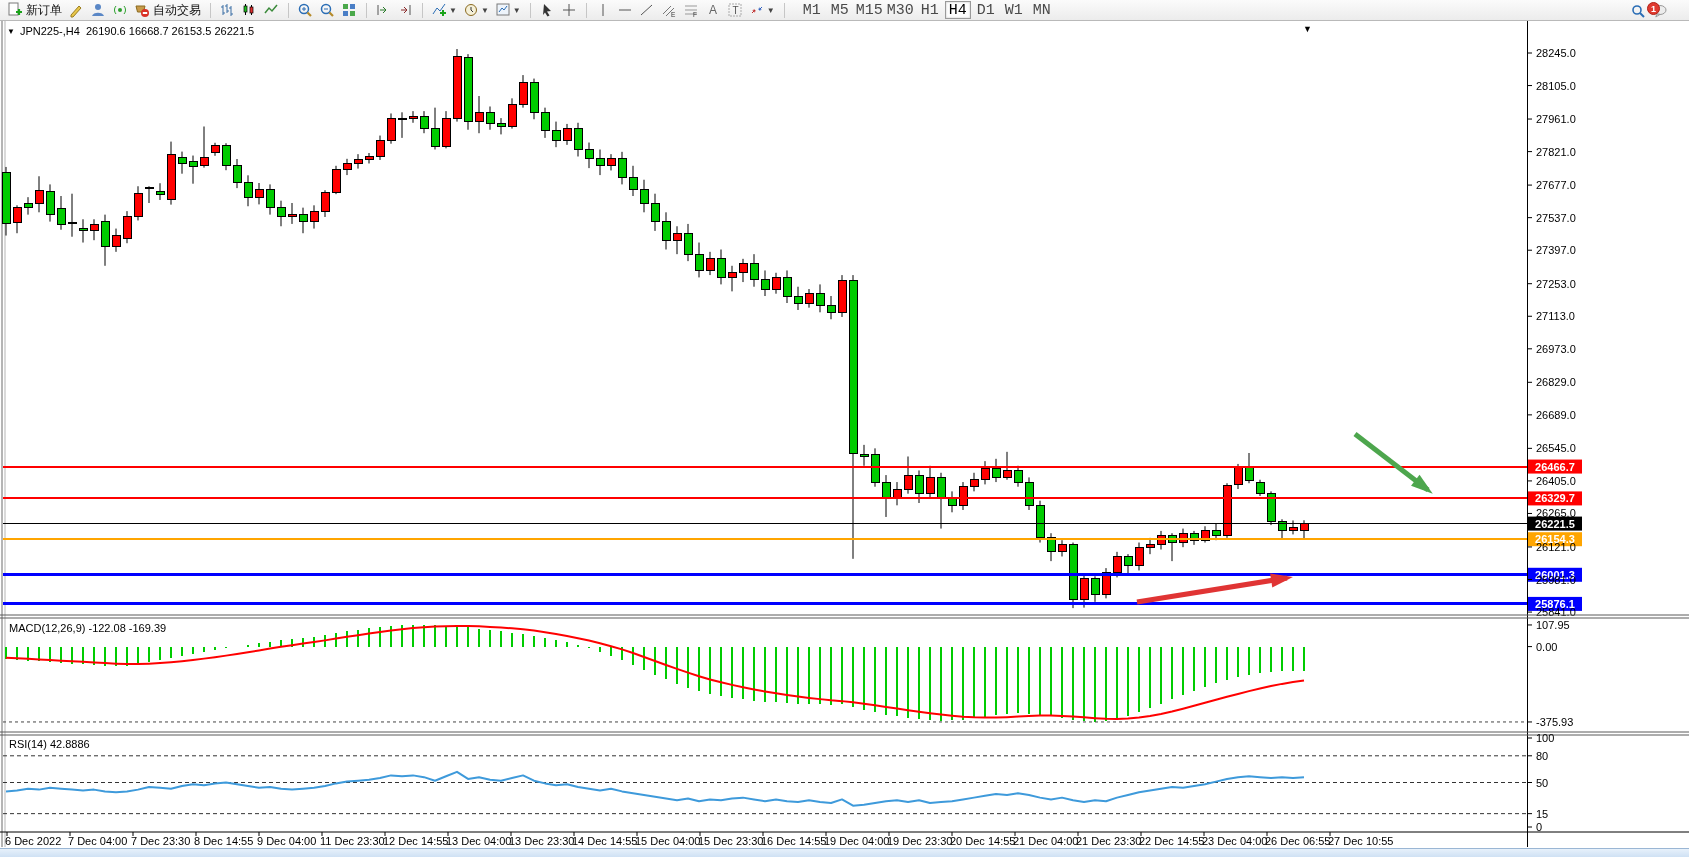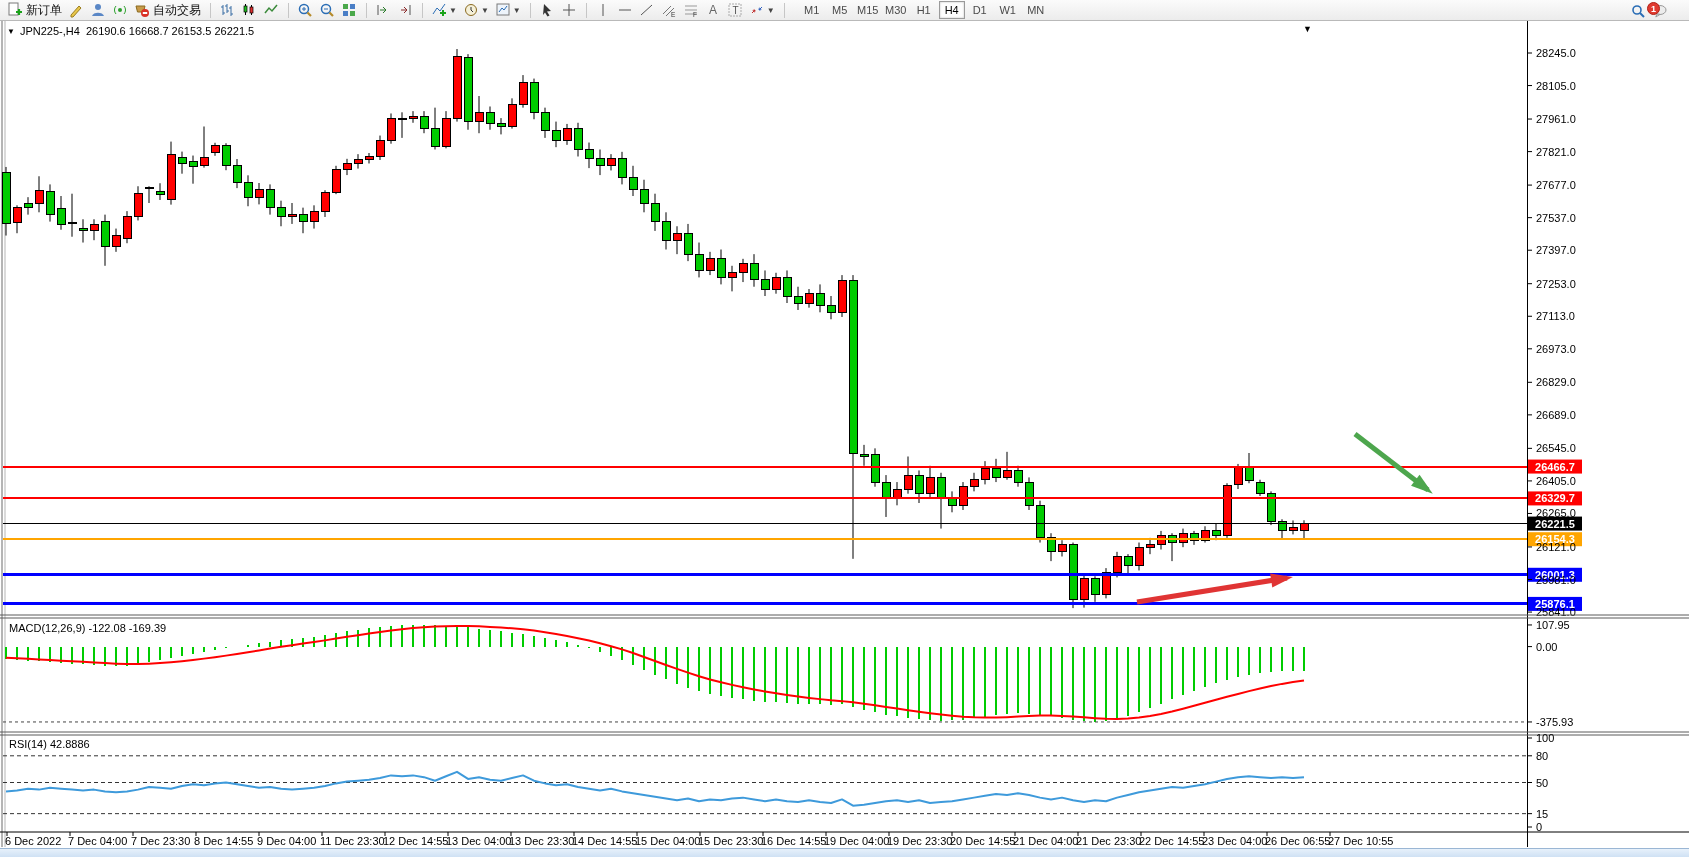--- a/index.html
+++ b/index.html
@@ -10,21 +10,21 @@
   #toolbar{position:absolute;left:0;top:0;width:1689px;height:21px;
     background:linear-gradient(#fbfbfb,#ececec);border-bottom:1px solid #b9b9b9;
     display:flex;align-items:center;padding:0 4px;}
   .tbtn{height:19px;min-width:22px;display:flex;align-items:center;justify-content:center;
     padding:0 2px;border:1px solid transparent;border-radius:2px;cursor:default;}
   .tbtn .lab{font-size:12px;color:#111;margin-left:3px;white-space:nowrap;}
   .tbtn svg{display:block;}
   .caret{font-size:8px;color:#444;margin-left:2px;}
   .tsep{width:1px;height:15px;background:#c6c6c6;margin:0 5px 0 6px;}
   .tfbtn{height:18px;min-width:26px;display:flex;align-items:center;justify-content:center;
-    font-size:11px;color:#4a4a4a;border:1px solid transparent;margin:0 1px;}
+    font-size:15px;color:#4a4a4a;border:1px solid transparent;margin:0 1px;font-family:Liberation Mono, monospace;}
   .tfbtn.active{background:#fdfdfd;border:1px solid #9a9a9a;box-shadow:inset 0 0 2px #bbb;color:#000;}
   #tf-group{display:flex;margin-left:8px;}
   #right-icons{position:absolute;right:18px;top:1px;display:flex;align-items:center;}
   #notif-badge{position:absolute;right:10px;top:0;width:13px;height:13px;border-radius:50%;
     background:#e03a2f;color:#fff;font-size:9px;font-weight:bold;display:flex;
     align-items:center;justify-content:center;border:1px solid #b02015;}
   
   #chart-wrap{position:absolute;left:0;top:21px;width:1689px;height:827px;background:#fff;}
   #chart-svg{position:absolute;left:0;top:0;}
   #chart-title{position:absolute;left:7px;top:4px;font-size:11px;color:#000;

